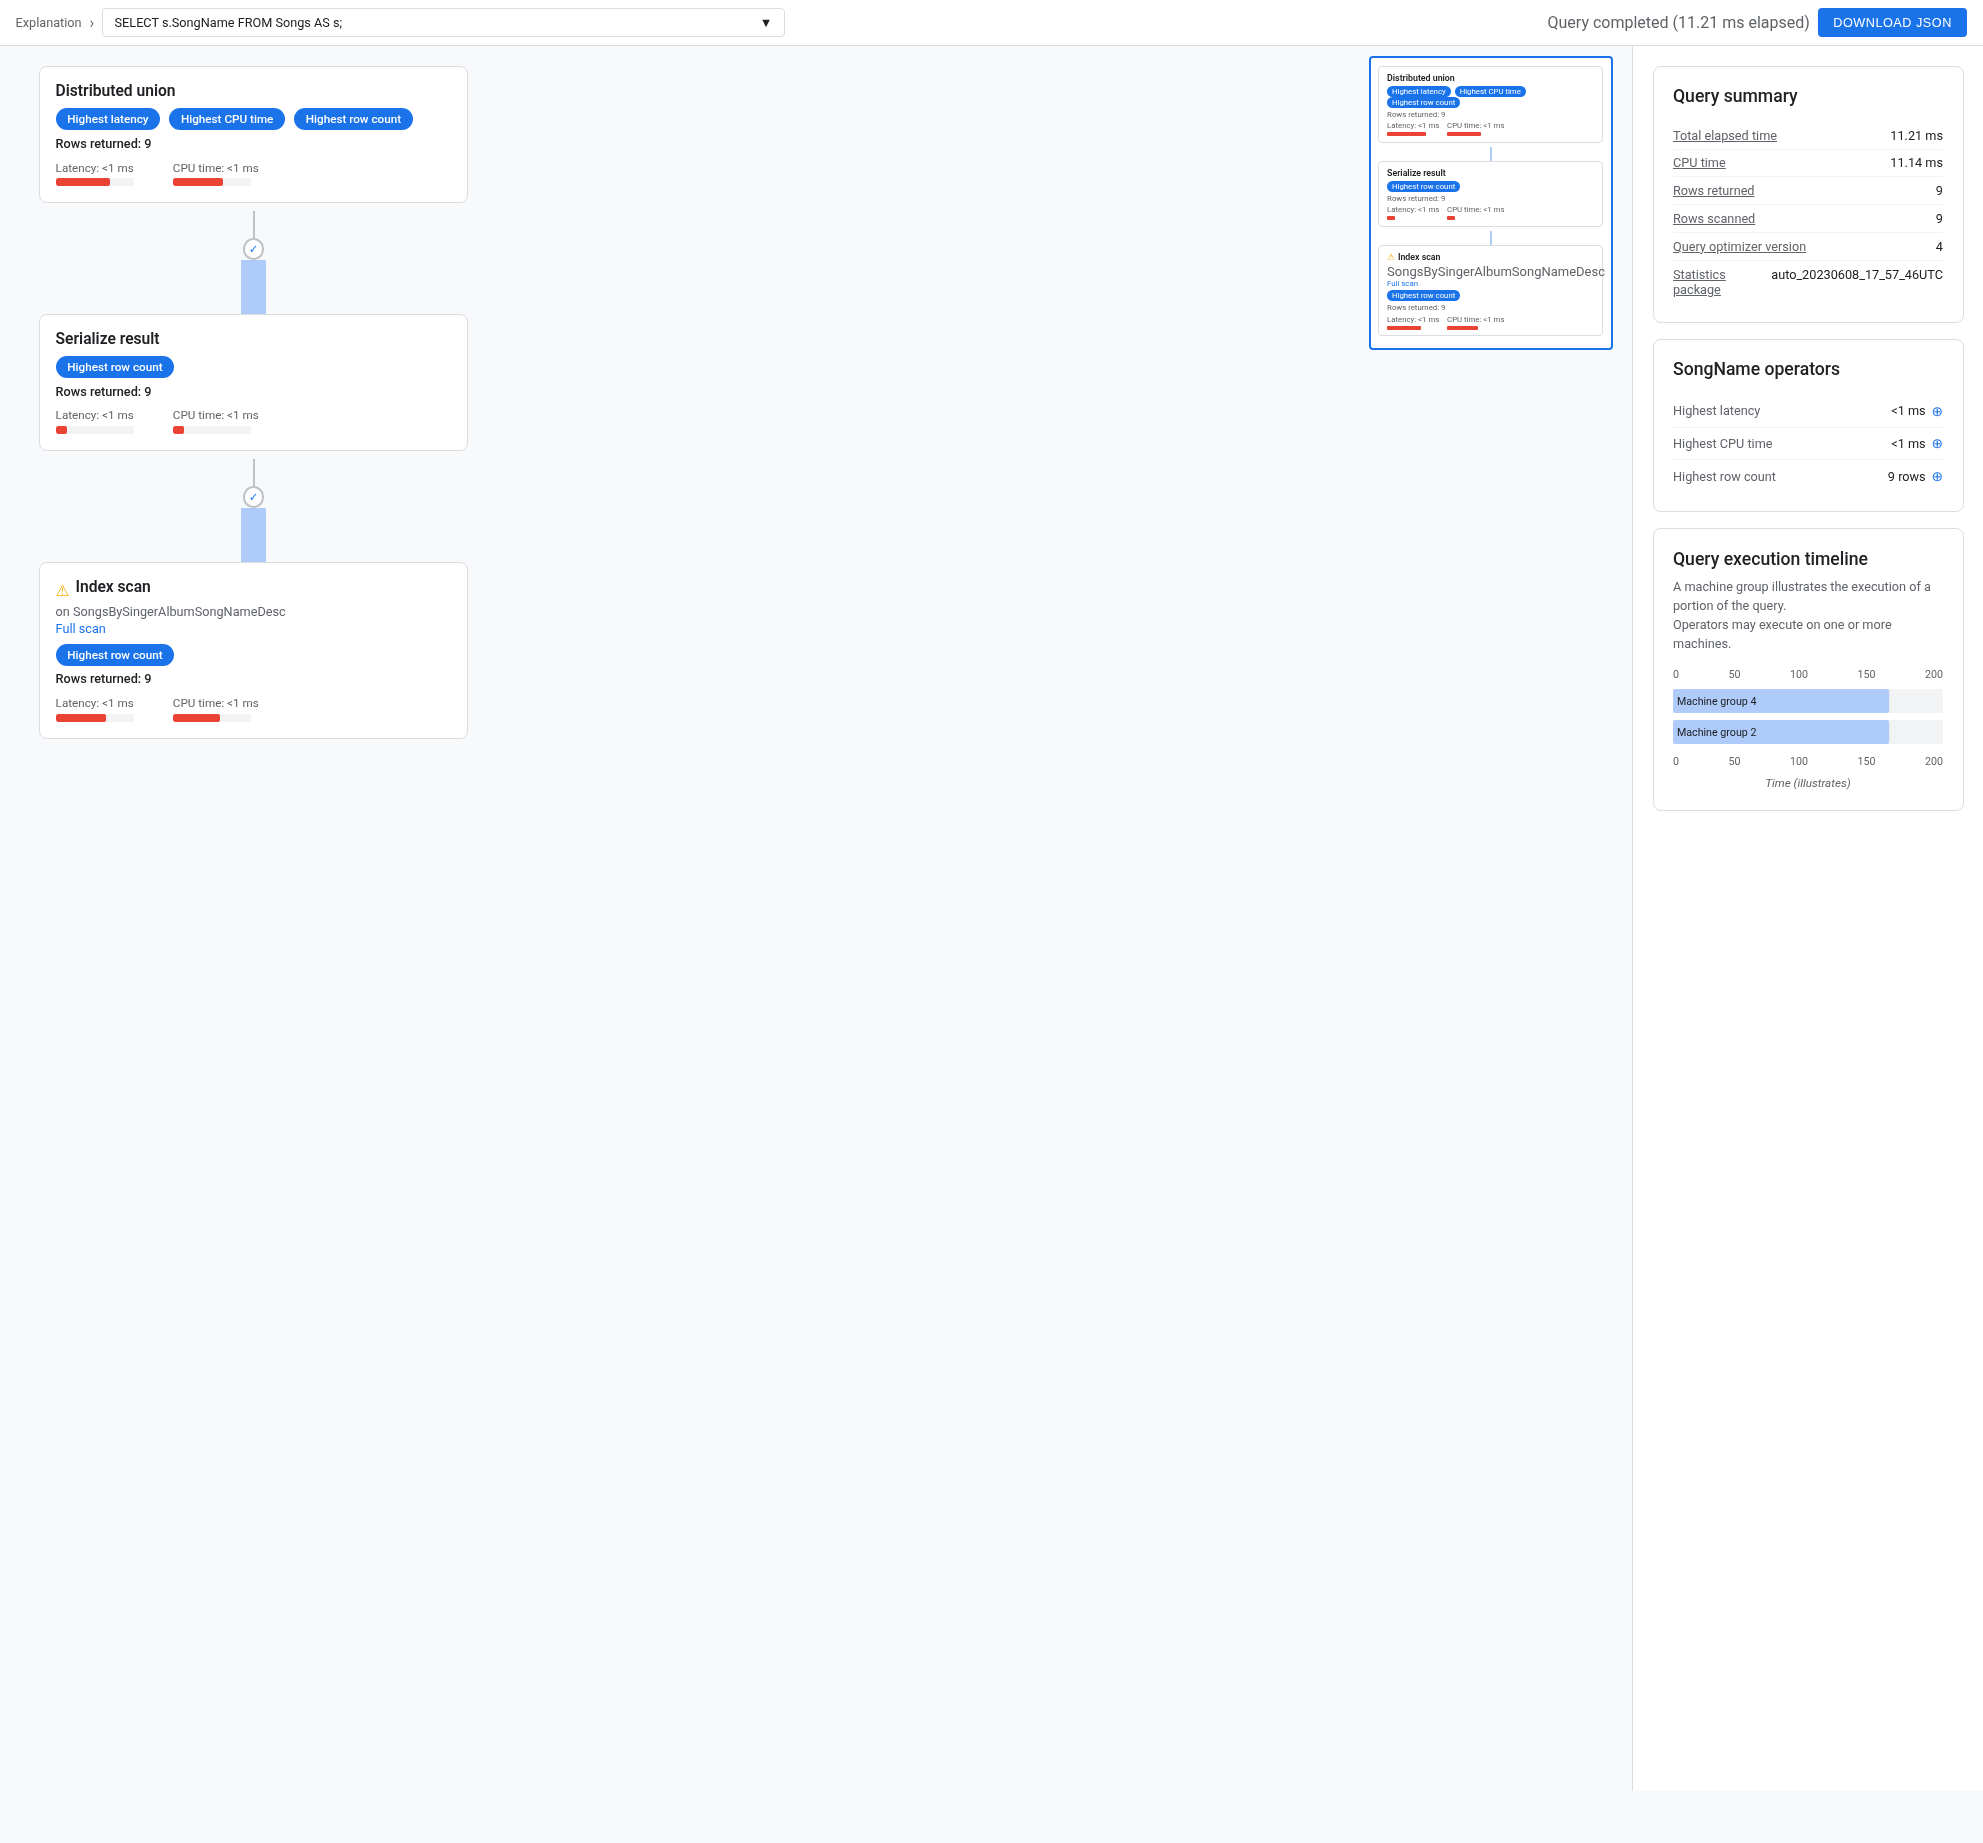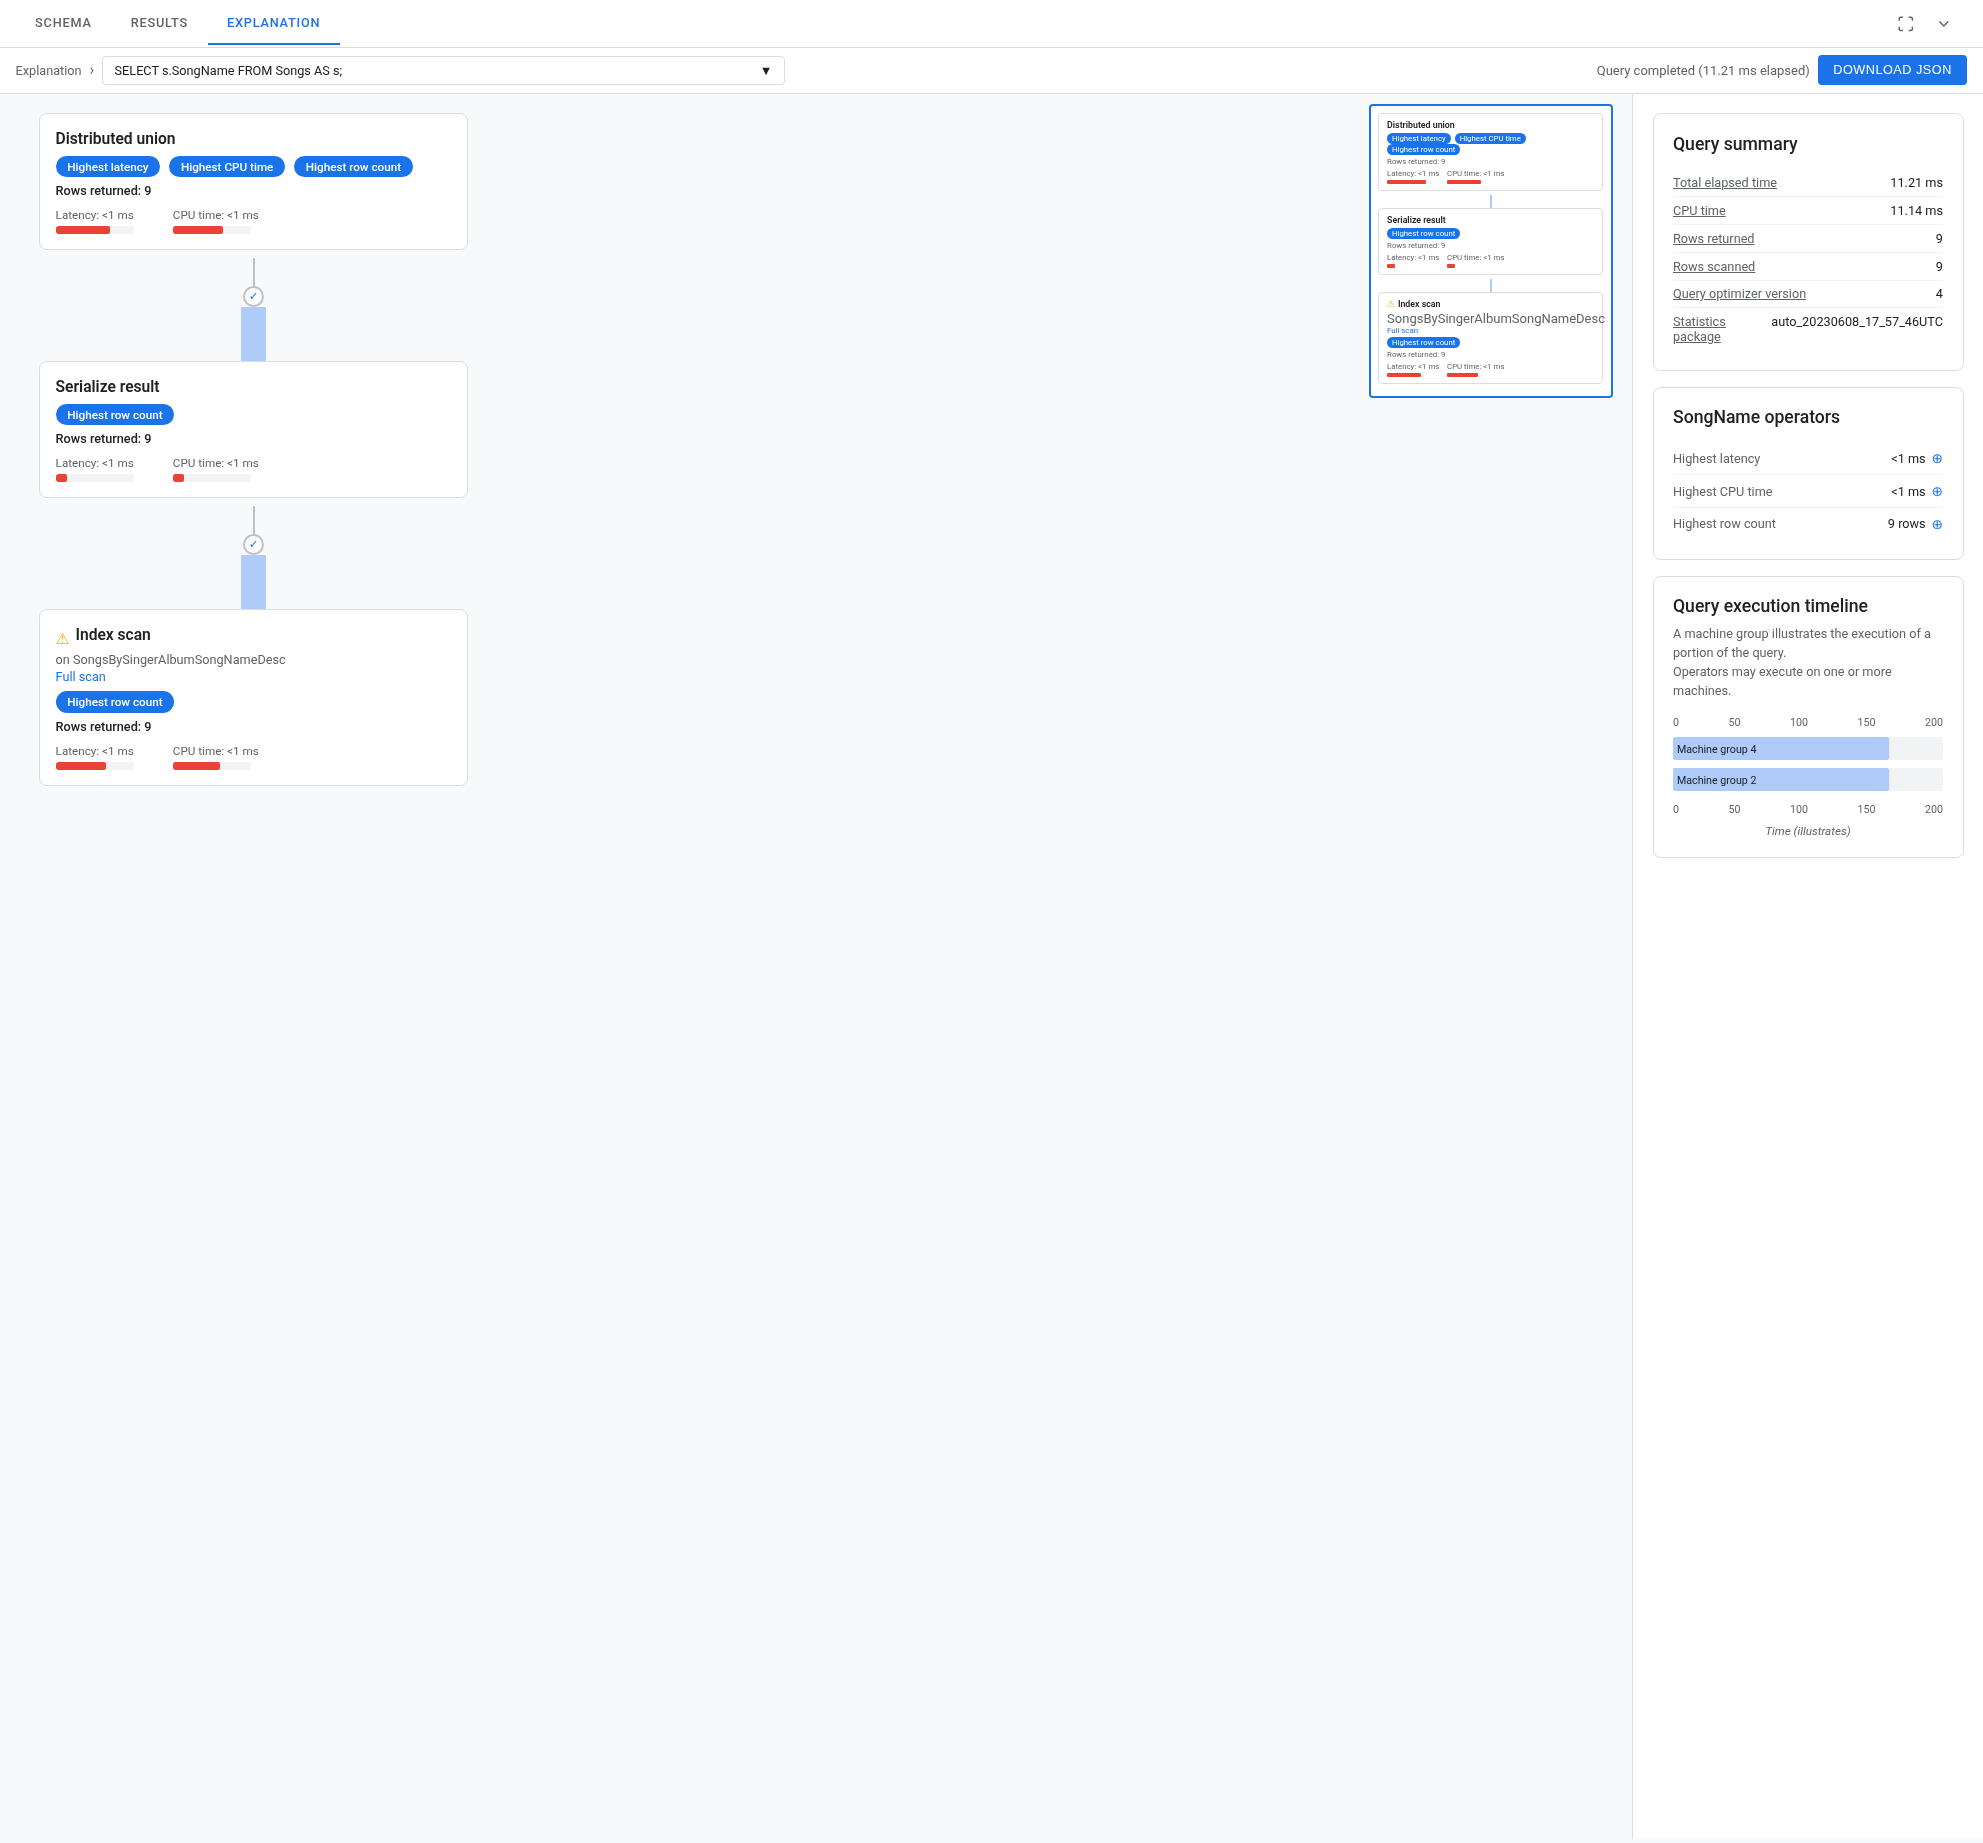--- a/index.html
+++ b/index.html
@@ -9,21 +9,21 @@
     .top-tabs-left { display: flex; }
     .tab { padding: 13.7px 19.5px; font-size: 12.7px; font-weight: 500; color: #5f6368; cursor: pointer; border-bottom: 2.9px solid transparent; letter-spacing: 0.8px; text-transform: uppercase; }
     .tab.active { color: #1a73e8; border-bottom: 2.9px solid #1a73e8; }
     .tab-icons { display: flex; gap: 7.8px; align-items: center; padding: 7.8px; }
     .icon-btn { width: 31px; height: 31px; display: flex; align-items: center; justify-content: center; cursor: pointer; color: #5f6368; border-radius: 3.9px; }
 
     .breadcrumb-bar { display: flex; align-items: center; background: #fff; padding: 7.8px 15.6px; border-bottom: 1px solid #dadce0; gap: 7.8px; }
     .breadcrumb-label { font-size: 12.7px; color: #5f6368; }
     .breadcrumb-chevron { color: #5f6368; font-size: 15.6px; }
     .query-selector { flex: 1; border: 1px solid #dadce0; border-radius: 3.9px; padding: 5.9px 11.7px; font-size: 12.7px; color: #202124; display: flex; align-items: center; justify-content: space-between; background: #fff; cursor: pointer; max-width: 683px; }
-    .query-completed { font-size: 13px; color: #5f6368; margin-left: auto; }
+    .query-completed { font-size: 16px; color: #5f6368; margin-left: auto; }
     .download-btn { background: #1a73e8; color: #fff; border: none; border-radius: 3.9px; padding: 7.8px 15.6px; font-size: 12.7px; font-weight: 500; cursor: pointer; letter-spacing: 0.5px; white-space: nowrap; }
 
     .main-content { display: flex; height: calc(100vh - 98px); overflow: hidden; }
 
     .left-sidebar { width: 59px; background: #fff; border-right: 1px solid #dadce0; display: flex; flex-direction: column; align-items: center; padding: 11.7px 0; gap: 7.8px; }
     .view-toggle { display: flex; flex-direction: column; gap: 3.9px; margin-bottom: 11.7px; }
     .view-btn { font-size: 10.7px; font-weight: 600; color: #1a73e8; padding: 2.9px 7.8px; cursor: pointer; }
     .zoom-btn { width: 31px; height: 31px; display: flex; align-items: center; justify-content: center; cursor: pointer; color: #5f6368; font-size: 17.6px; border-radius: 50%; }
     .reset-btn { width: 31px; height: 31px; display: flex; align-items: center; justify-content: center; cursor: pointer; color: #5f6368; font-size: 15.6px; }
 
@@ -81,39 +81,20 @@
     .minimap-node { background: #fff; border: 1px solid #dadce0; border-radius: 3.9px; padding: 5.9px 7.8px; margin-bottom: 3.9px; font-size: 8.8px; }
     .minimap-badge { display: inline-block; background: #1a73e8; color: #fff; border-radius: 7.8px; padding: 1px 4.9px; font-size: 7.8px; margin-right: 2px; }
     .minimap-connector { width: 2px; height: 19.5px; background: #aecbfa; margin: 0 auto; }
     .minimap-warning { color: #f9ab00; font-size: 8.8px; }
   </style>
 </head>
 <body>
 
 <div>
 
-  <div class="top-tabs">
-    <div class="top-tabs-left">
-      <div class="tab">SCHEMA</div>
-      <div class="tab">RESULTS</div>
-      <div class="tab active">EXPLANATION</div>
-    </div>
-    <div class="tab-icons">
-      <div class="icon-btn">
-        <svg width="17.6" height="17.6" viewBox="0 0 24 24" fill="none" stroke="currentColor" stroke-width="2">
-            <path d="M8 3H5a2 2 0 00-2 2v3m18 0V5a2 2 0 00-2-2h-3m0 18h3a2 2 0 002-2v-3M3 16v3a2 2 0 002 2h3"></path>
-          </svg>
-      </div>
-      <div class="icon-btn">
-        <svg width="17.6" height="17.6" viewBox="0 0 24 24" fill="none" stroke="currentColor" stroke-width="2">
-            <polyline points="6 9 12 15 18 9"></polyline>
-          </svg>
-      </div>
-    </div>
-  </div>
 
   <div class="breadcrumb-bar">
     <span class="breadcrumb-label">Explanation</span>
     <span class="breadcrumb-chevron">›</span>
     <div class="query-selector">
       <span>SELECT s.SongName FROM Songs AS s;</span>
       <span>▼</span>
     </div>
     <span class="query-completed">Query completed (11.21 ms elapsed)</span>
     <button class="download-btn">DOWNLOAD JSON</button>

